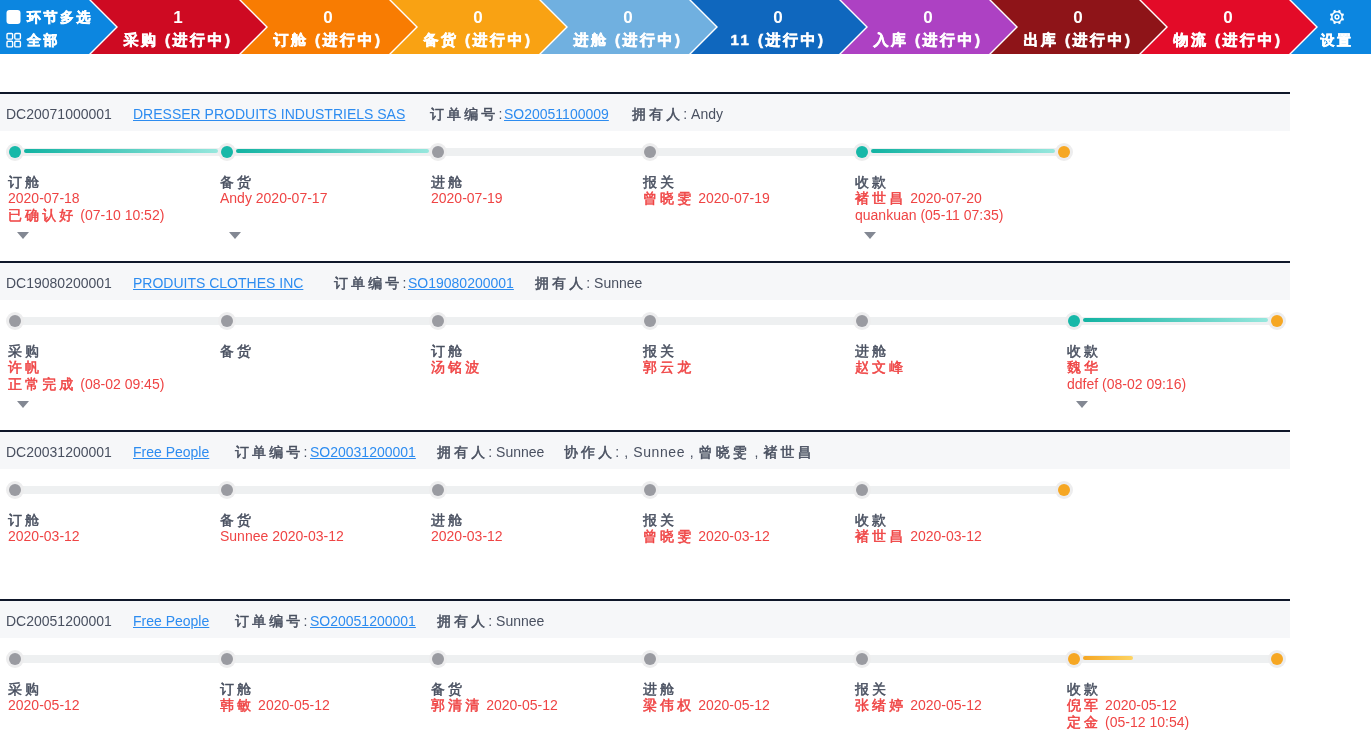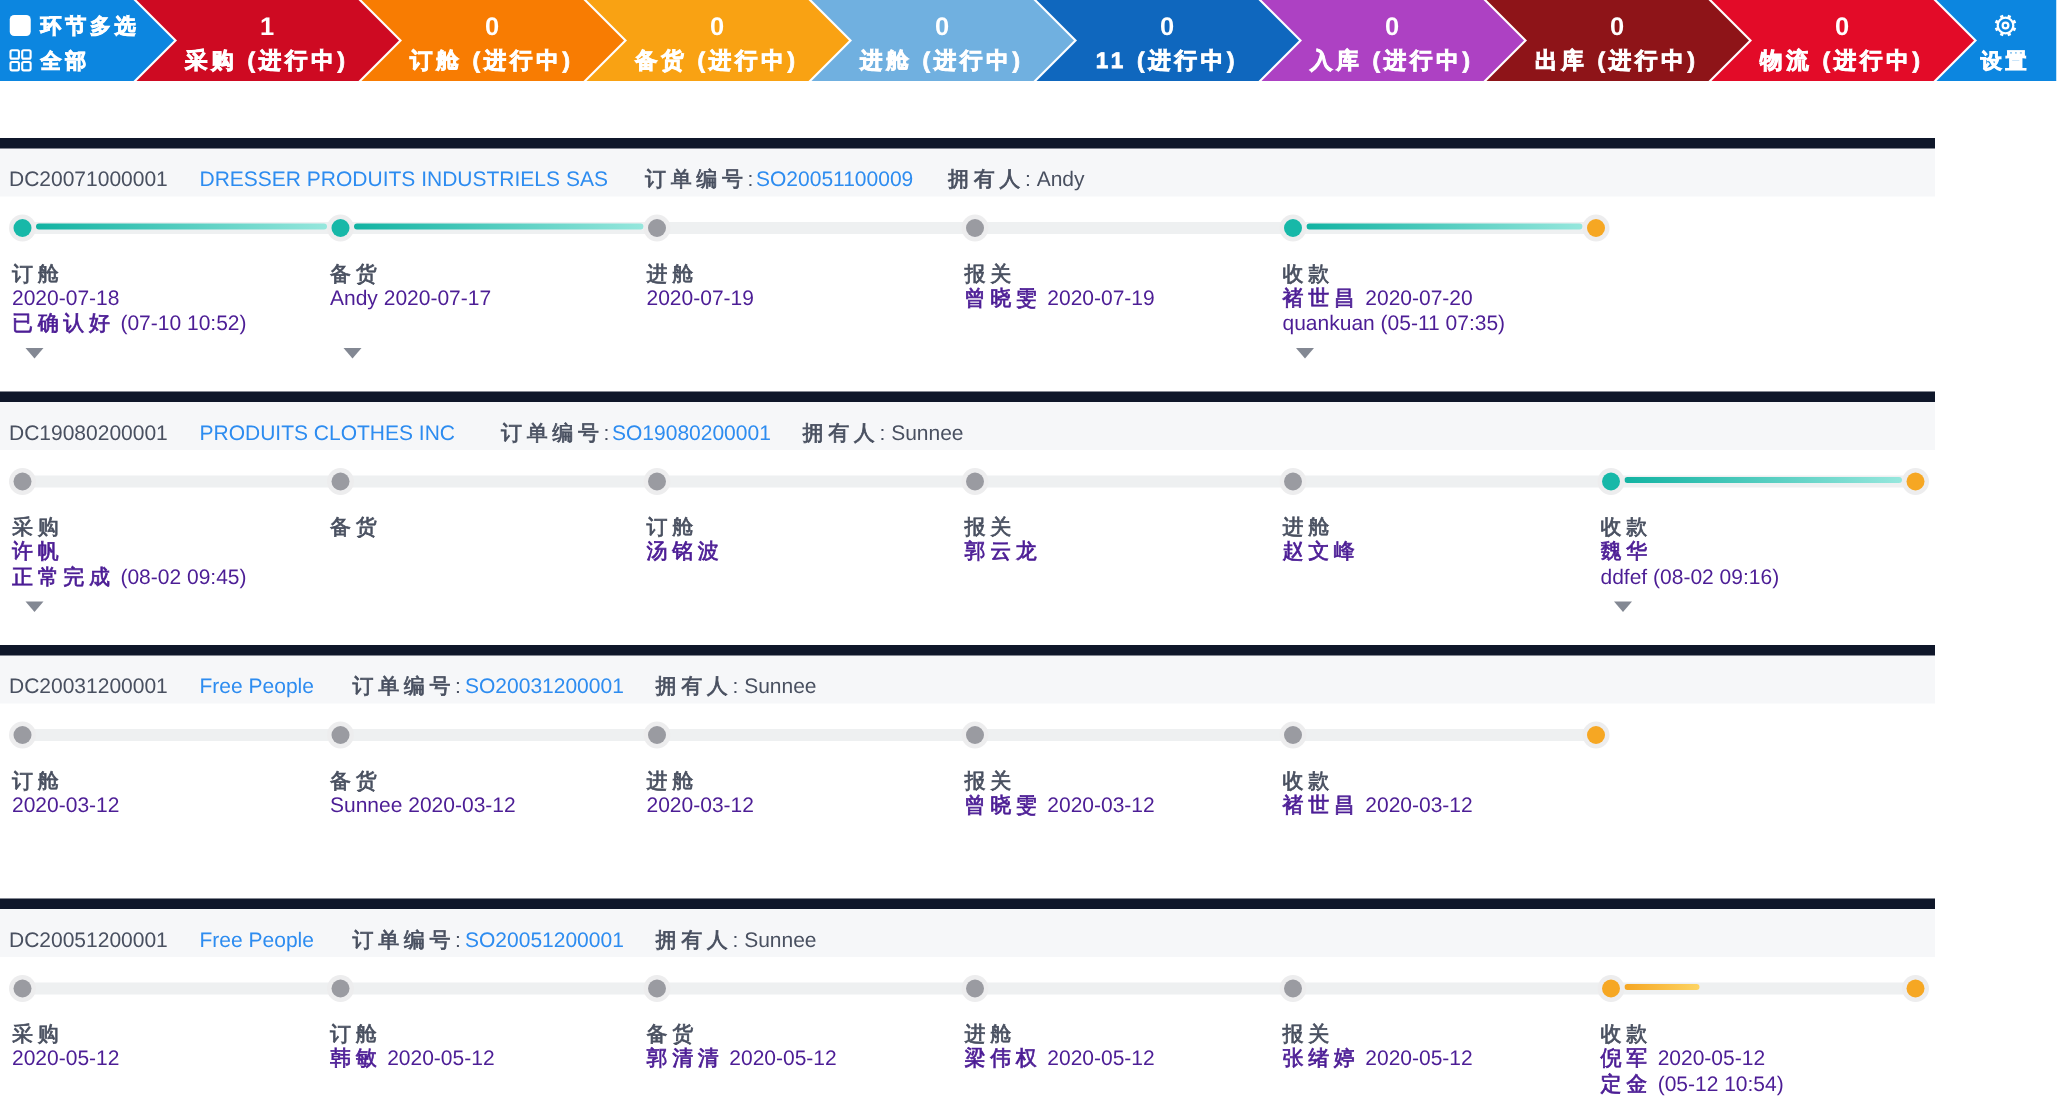--- a/index.html
+++ b/index.html
@@ -1,32 +1,32 @@
 <!DOCTYPE html>
 <html><head><meta charset="utf-8"><style>
 * { margin:0; padding:0; box-sizing:border-box; }
 html,body { width:1371px; height:738px; overflow:hidden; background:#fff;
   font-family:"Liberation Sans",sans-serif; }
 svg text { font-family:"Liberation Sans",sans-serif; }
 i { font-style:normal; letter-spacing:3.1px; -webkit-text-stroke:0.5px currentColor; }
 .hd { position:absolute; left:0; width:1290px; height:39px; background:#f6f7f9;
-  border-top:7px solid #0f172a; }
+  border-top:2px solid #0f172a; }
 .hd span { position:absolute; top:12px; font-size:14px; white-space:nowrap; }
 .id { color:#495060; }
-.lnk { color:#2d8cf0; }
+.lnk { color:#2d8cf0;text-decoration:underline; }
 .trk { position:absolute; height:8px; border-radius:4px; background:#eef0f1; }
 .tline { position:absolute; height:4px; border-radius:2px;
   background:linear-gradient(90deg,#12b3a2,#96e7dd); }
 .oline { position:absolute; height:4px; border-radius:2px;
   background:linear-gradient(90deg,#f5a623,#fdd463); }
 .dot { position:absolute; width:12px; height:12px; border-radius:50%;
   box-shadow:0 0 0 3px #ededee; }
 .stp { position:absolute; width:205px; font-size:14px; line-height:16.5px; }
 .sl { color:#495060; }
-.sg { color:#4c1d95; }
+.sg { color:#ef4444; }
 .tri { position:absolute; width:0; height:0; border-left:6px solid transparent;
   border-right:6px solid transparent; border-top:7px solid #838893; }
 </style></head><body>
 <svg width="1371" height="54" style="position:absolute;left:0;top:0">
 <polygon points="0,0 89,0 116,27 89,54 0,54" fill="#0c86e0"></polygon>
 <polygon points="91,0 239,0 266,27 239,54 91,54 118,27" fill="#ce0a22"></polygon>
 <text x="178" y="23" text-anchor="middle" fill="#fff" font-size="17" font-weight="bold">1</text>
 <text x="178" y="45" text-anchor="middle" fill="#fff" font-size="15" font-weight="bold" letter-spacing="2.5" stroke="#fff" stroke-width="0.5">采购 (进行中)</text>
 <polygon points="241,0 389,0 416,27 389,54 241,54 268,27" fill="#f87c02"></polygon>
 <text x="328" y="23" text-anchor="middle" fill="#fff" font-size="17" font-weight="bold">0</text>
@@ -155,20 +155,21 @@
     <div class="sg"><i>魏华</i></div>
     <div class="sg">ddfef (08-02 09:16)</div>
   </div>
 <div class="tri" style="left:1076px;top:400.5px"></div>
 <div class="hd" style="top:430px">
 <span class="id" style="left:6px">DC20031200001</span>
 <span class="lnk" style="left:133px">Free People</span>
 <span class="id" style="left:235px"><i>订单编号</i>:</span>
 <span class="lnk" style="left:310px">SO20031200001</span>
 <span class="id" style="left:437px"><i>拥有人</i>: Sunnee</span>
+<span class="id" style="left:564px;letter-spacing:0.6px"><i>协作人</i>:  , Sunnee , <i>曾晓雯</i> , <i>褚世昌</i></span>
 </div>
 <div class="trk" style="left:8px;top:485.5px;width:1063px"></div>
 <div class="dot" style="left:9px;top:483.5px;background:#9a9ba1"></div>
 <div class="dot" style="left:221px;top:483.5px;background:#9a9ba1"></div>
 <div class="dot" style="left:432px;top:483.5px;background:#9a9ba1"></div>
 <div class="dot" style="left:644px;top:483.5px;background:#9a9ba1"></div>
 <div class="dot" style="left:856px;top:483.5px;background:#9a9ba1"></div>
 <div class="dot" style="left:1058px;top:483.5px;background:#f6a723"></div>
 <div class="stp" style="left:8px;top:511.5px">
     <div class="sl"><i>订舱</i></div>

